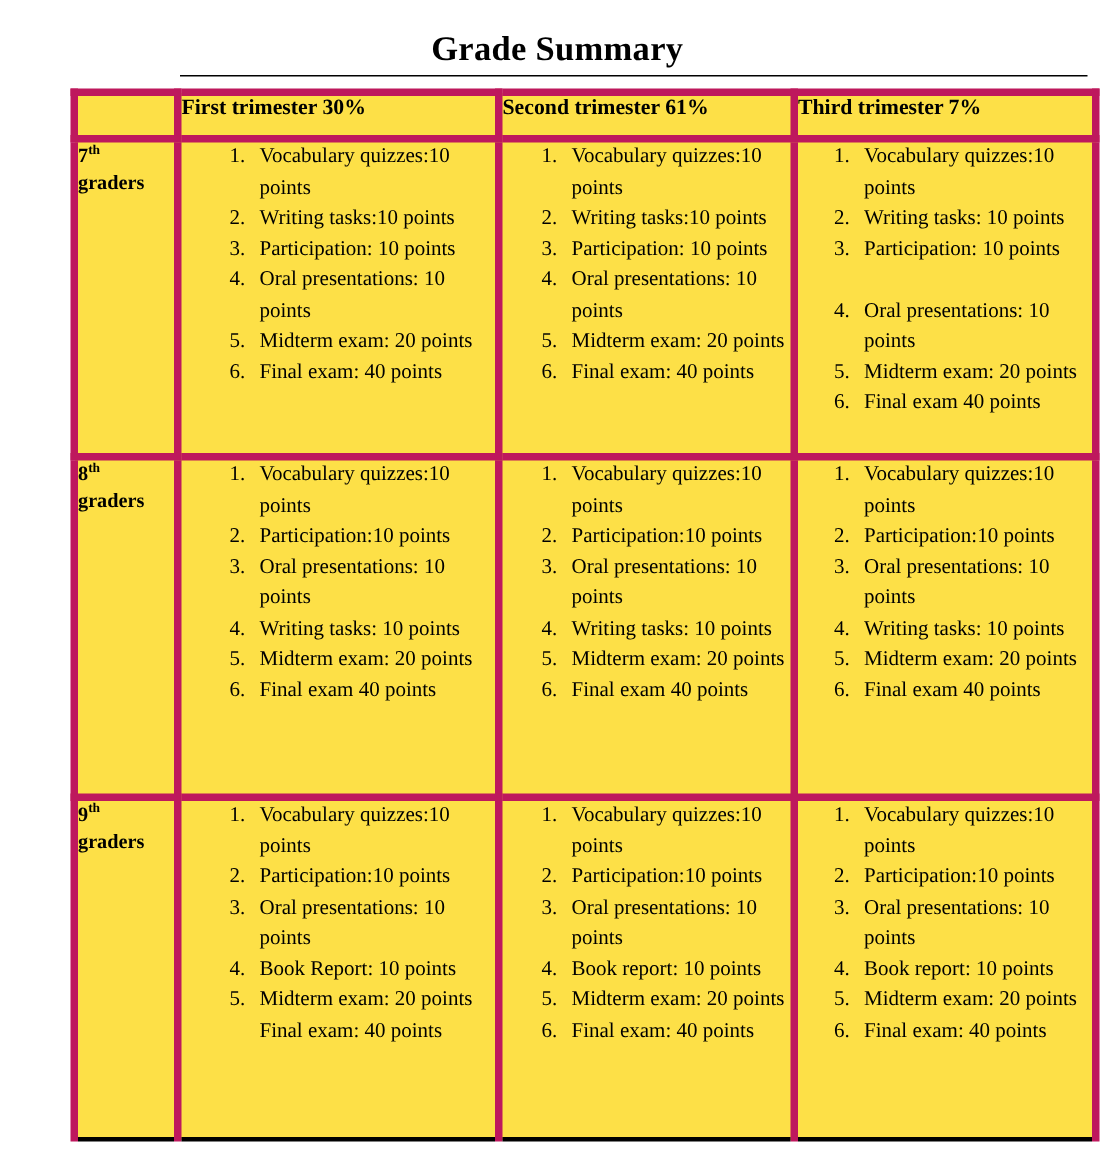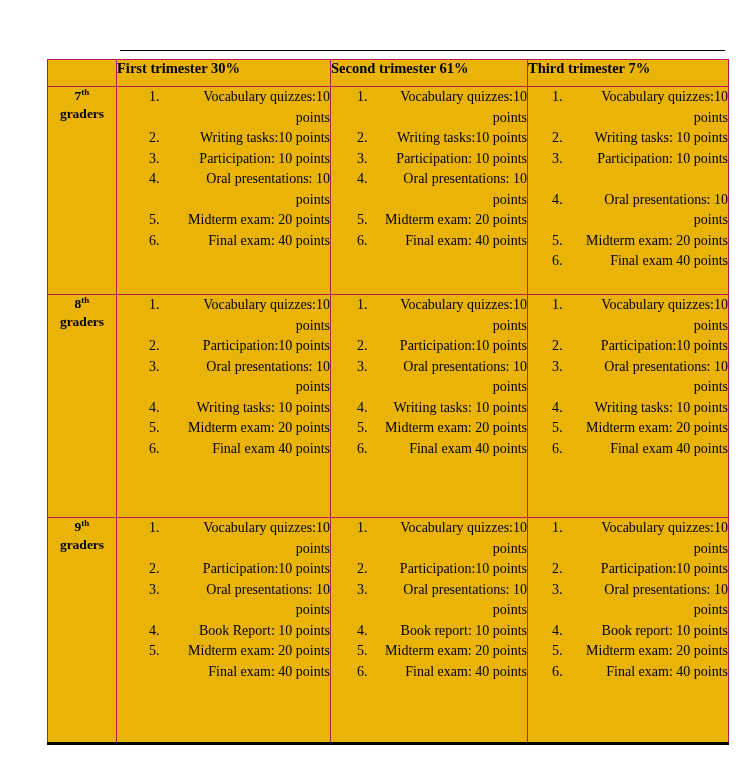--- a/index.html
+++ b/index.html
@@ -46,24 +46,24 @@
   
   .grade-table {
     position: absolute;
     left: 47px;
     top: 59px;
     width: 681px;
     border-collapse: collapse;
     table-layout: fixed;
   }
   .grade-table td, .grade-table th {
-    border: 1px solid #be185d;
+    border: 5px solid #be185d;
     vertical-align: top;
     padding: 0;
-    background: #eab308;
+    background: #fde047;
   }
   .grade-table tr.last-row td {
     border-bottom: 3.5px solid #000;
   }
 
   col.c-label { width: 69px; }
   col.c-t1    { width: 214px; }
   col.c-t2    { width: 197px; }
   col.c-t3    { width: 201px; }
 
@@ -77,21 +77,20 @@
     padding: 5px 0 4px 7px;
     height: 26px;
   }
 
   
   .grade-label {
     font-weight: bold;
     font-size: 13.5px;
     line-height: 17.5px;
     padding: 8px 0 0 7px;
-    text-align: center;
   }
   .grade-label sup {
     font-size: 9px;
     vertical-align: super;
     line-height: 0;
   }
 
   
   .list-cell {
     padding: 7px 4px 4px 0;
@@ -99,21 +98,20 @@
   ol.pts {
     margin: 0;
     padding: 0 0 0 44px;
     list-style-type: decimal;
     font-size: 14px;
     line-height: 20.5px;
   }
   ol.pts > li {
     padding-left: 6px;
     margin: 0;
-    text-align: right;
   }
   ol.pts > li.spacer-before {
     margin-top: 20.5px;
   }
   
   ol.pts > li.no-marker {
     list-style: none;
     margin-left: 0;
   }
   .cell-t1 ol.pts { padding-left: 46px; }
@@ -123,20 +121,21 @@
   
   tr.data-row-1 td { height: 207px; }
   tr.data-row-2 td { height: 222px; margin-top: 48px; }
   tr.data-row-3 td { height: 224px; }
 </style>
 </head>
 <body>
 
 <div class="page">
 
+  <div class="doc-title">Grade Summary</div>
   <div class="title-rule"></div>
 
   <table class="grade-table">
     <colgroup>
       <col class="c-label">
       <col class="c-t1">
       <col class="c-t2">
       <col class="c-t3">
     </colgroup>
     <thead>

